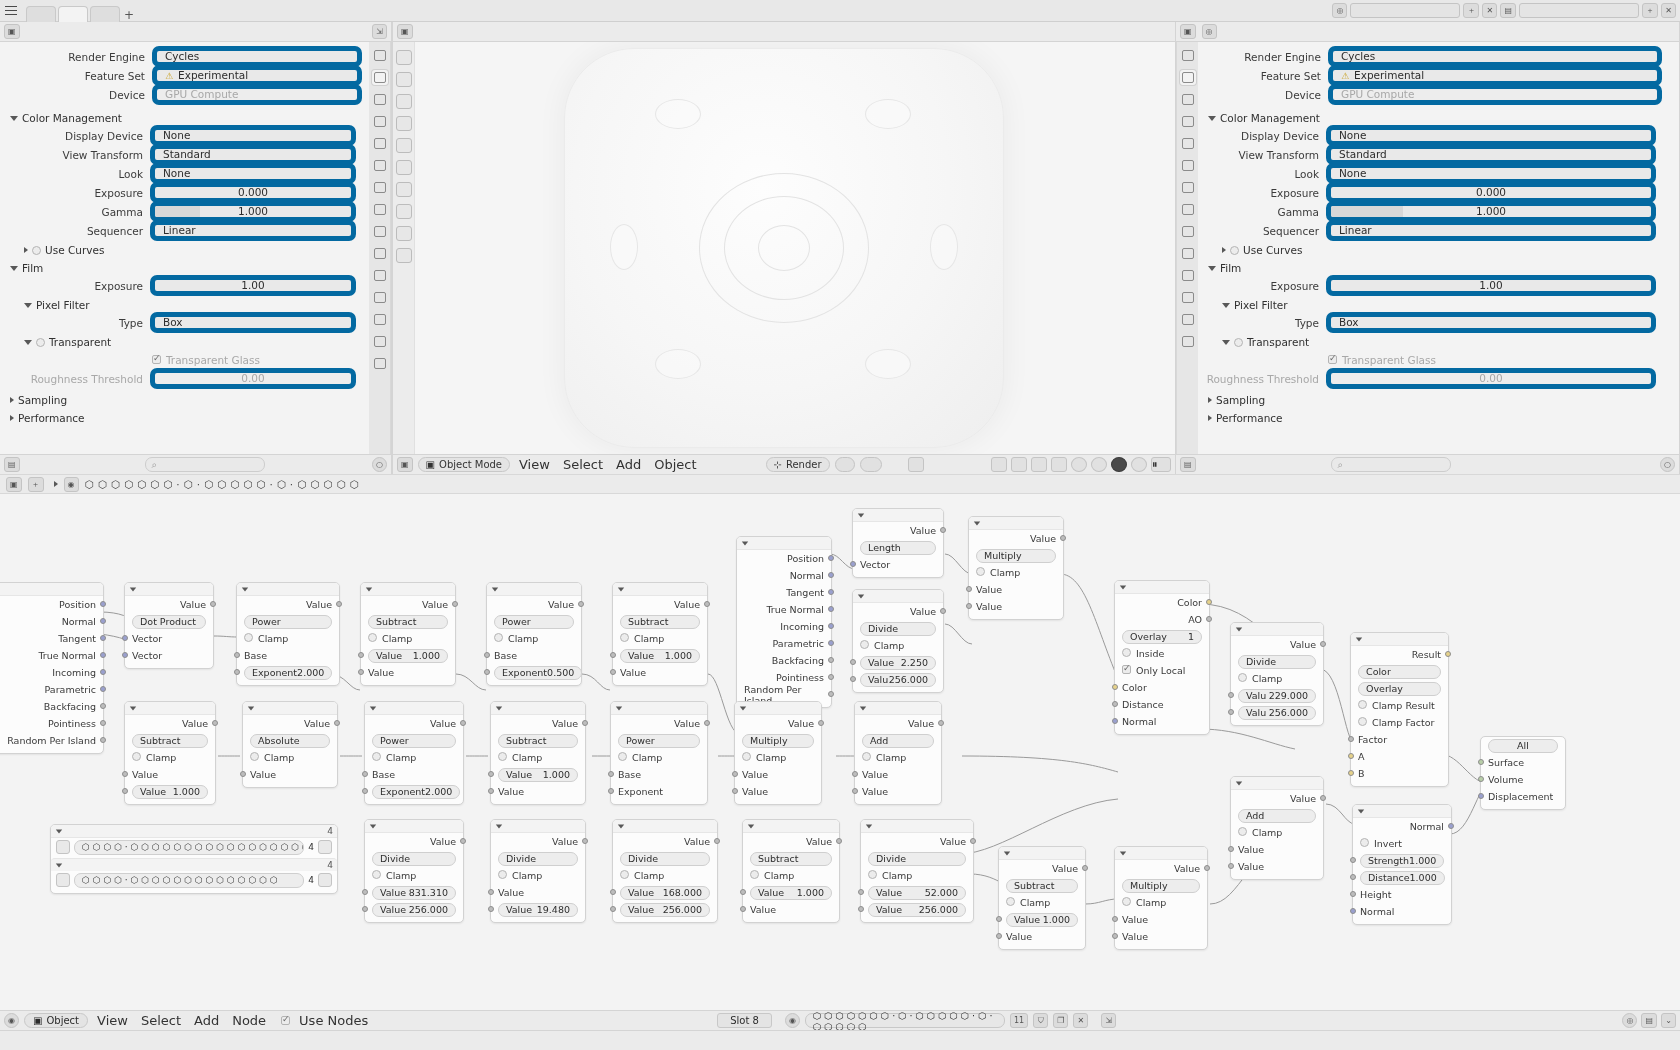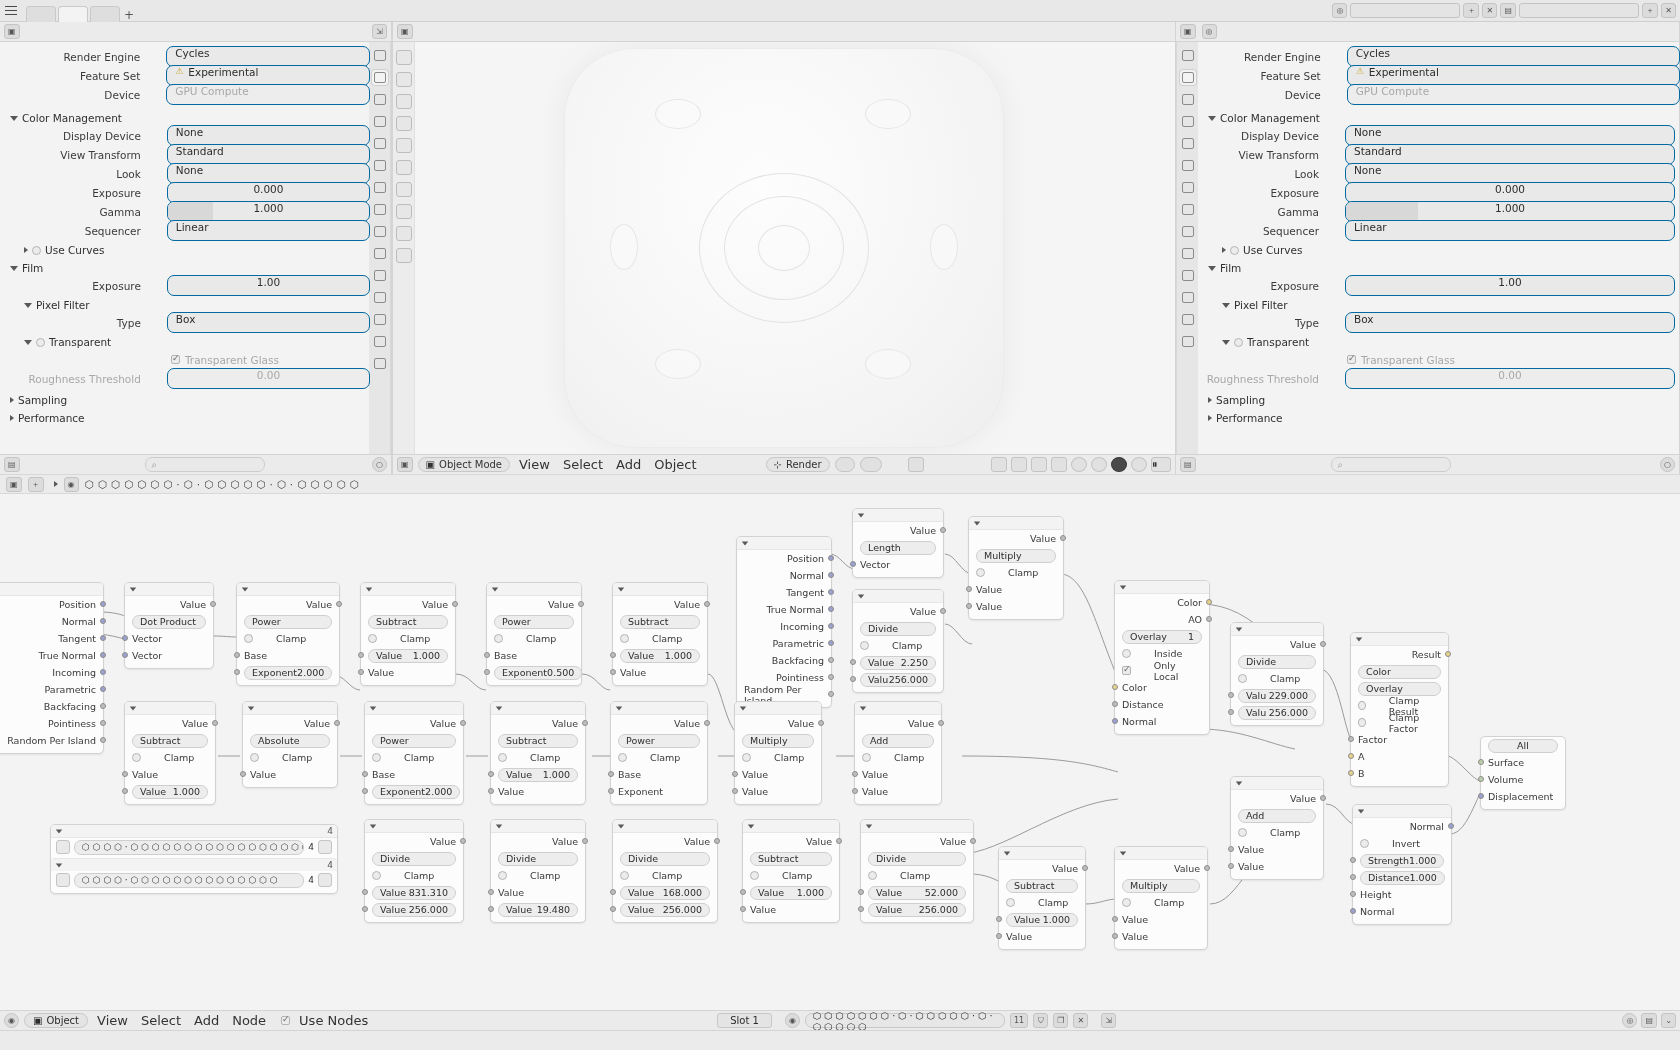--- a/index.html
+++ b/index.html
@@ -63,25 +63,25 @@
     display: flex; flex-direction: column; align-items: center; padding-top: 6px; gap: 7px;
   }
   .props-tabcol.right { border-right: none; border-left: 1px solid #d8d8d8; }
   .ptab { width: 16px; height: 15px; border-radius: 3px; position: relative; }
   .ptab i {
     position: absolute; inset: 2px;
     border: 1px solid #8b8b8b; border-radius: 2px;
   }
   .ptab.active { background: #f3f3f3; box-shadow: 0 0 0 1px #d0d0d0; }
   .props-body { position: absolute; top: 20px; bottom: 20px; overflow: hidden; padding-top: 6px; }
-  .prow { display: flex; align-items: center; height: 17px; margin-bottom: 2px; gap: 19px; }
+  .prow { display: flex; align-items: center; height: 17px; margin-bottom: 2px; }
   .plabel { text-align: right; padding-right: 7px; color: #3b3b3b; font-size: 10.5px; }
   .pfield {
-    height: 21px; background: #e9e9e9; border: 1px solid #0369a1; border-radius: 7px;
-    display: flex; align-items: flex-start; padding: 0 8px; font-size: 10.5px; color: #2d2d2d;
+    height: 21px; background: #e9e9e9; border: 5px solid #0369a1; border-radius: 7px;
+    display: flex; align-items: flex-end; padding: 0 8px; font-size: 10.5px; color: #2d2d2d;
     position: relative; overflow: hidden;
   }
   .pfield.disabled { color: #a8a8a8; background: #ededed; }
   .pfield.center { justify-content: center; }
   .pfield .warn { margin-right: 5px; color: #c9a227; font-size: 9px; }
   .pfield .fill {
     position: absolute; left: 0; top: 0; bottom: 0; background: #d8d8d8;
   }
   .pfield span.val { position: relative; }
   .psection {
@@ -170,21 +170,21 @@
   .sock {
     position: absolute; width: 6px; height: 6px; border-radius: 50%;
     border: 1px solid #8e8e8e; background: #a0a0c8;
   }
   .sock.in { left: -3px; }
   .sock.out { right: -3px; }
   .sock.v { background: #9aa0cf; }
   .sock.g { background: #b8cfa8; }
   .sock.y { background: #e6d28a; }
   .sock.gray { background: #bdbdbd; }
-  .ncheck { display: flex; align-items: center; gap: 23px; font-size: 9.5px; color: #3a3a3a; }
+  .ncheck { display: flex; gap: 5px; font-size: 9.5px; color: #3a3a3a; }
   .imgrow { display: flex; align-items: center; gap: 4px; padding: 0 5px; height: 18px; }
   .imgfield {
     flex: 1; height: 15px; background: #ededed; border: 1px solid #cfcfcf; border-radius: 7px;
     display: flex; align-items: center; padding: 0 7px; font-size: 9px; color: #333;
     overflow: hidden; white-space: nowrap;
   }
   .icon-sq { width: 14px; height: 14px; border: 1px solid #c4c4c4; border-radius: 3px; background: #e9e9e9; }
   svg.wires { position: absolute; inset: 0; width: 100%; height: 100%; pointer-events: none; }
 
   
@@ -1637,21 +1637,21 @@
       </div>
       <div class="menu-item">View</div>
       <div class="menu-item">Select</div>
       <div class="menu-item">Add</div>
       <div class="menu-item">Node</div>
       <div style="display:flex; align-items:center; gap:5px; margin-left:6px;">
         <span class="chk-box checked"></span>
         <span class="menu-item">Use Nodes</span>
       </div>
       <div class="slot-pill" style="margin-left:340px;">
-        <span>Slot 1</span>
+        <span>Slot 8</span>
       </div>
       <div class="mini-btn" style="border-radius:50%; margin-left:8px;">◉</div>
       <div class="mat-field" style="width:200px;">
         <span>⬡ ⬡ ⬡ ⬡ ⬡ ⬡ ⬡ · ⬡ · ⬡ ⬡ ⬡ ⬡ ⬡ · ⬡ · ⬡ ⬡ ⬡ ⬡ ⬡</span>
       </div>
       <div class="mini-btn">11</div>
       <div class="mini-btn">⛉</div>
       <div class="mini-btn">❐</div>
       <div class="mini-btn">✕</div>
       <div class="mini-btn" style="margin-left:8px;">⇲</div>

